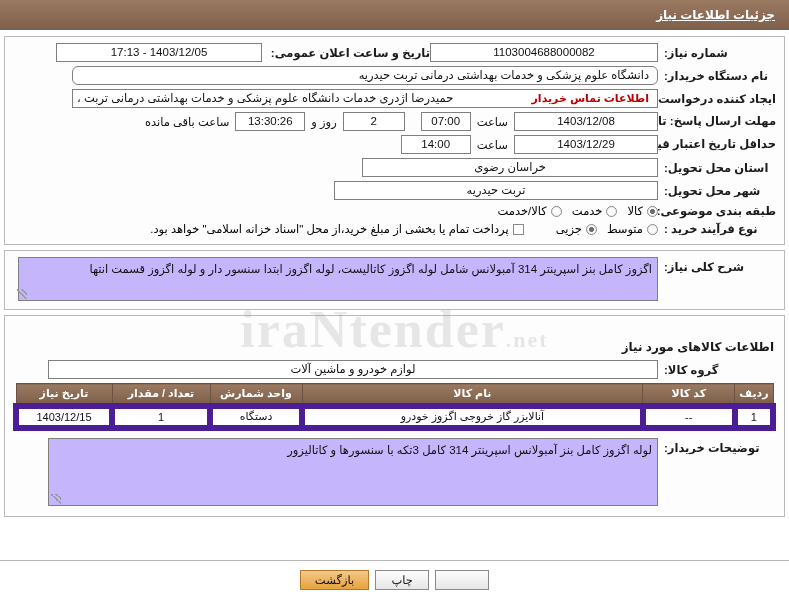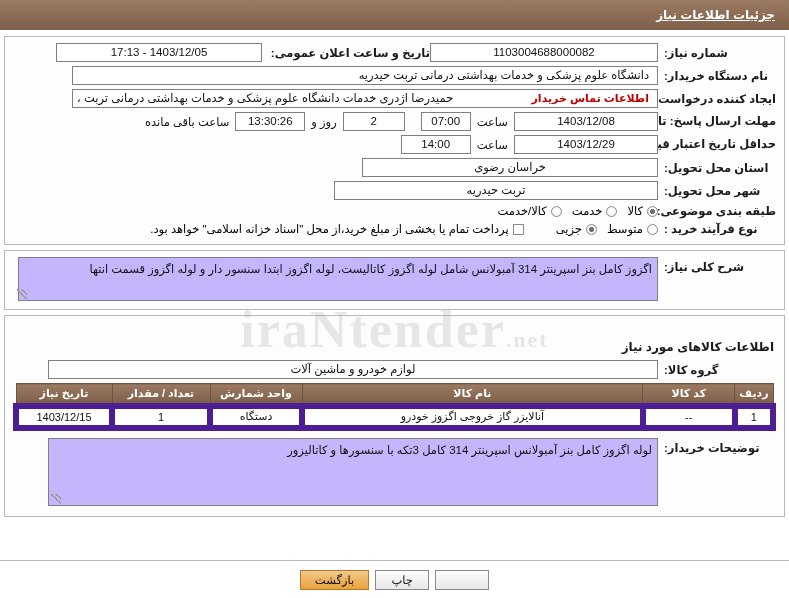--- a/index.html
+++ b/index.html
@@ -212,21 +212,21 @@
 
     <div class="row">
       <div class="lbl lbl-w">شماره نیاز:</div>
       <div class="inp" style="width:228px;">1103004688000082</div>
       <div class="lbl" style="width:168px; text-align:right;">تاریخ و ساعت اعلان عمومی:</div>
       <div class="inp" style="width:206px;">1403/12/05 - 17:13</div>
     </div>
 
     <div class="row">
       <div class="lbl lbl-w">نام دستگاه خریدار:</div>
-      <div class="inp right" style="width:586px; padding-right:8px;">دانشگاه علوم پزشکی و خدمات بهداشتی درمانی تربت حیدریه</div>
+      <div class="inp right" style="width:586px; padding-right:8px;border-radius:6px;">دانشگاه علوم پزشکی و خدمات بهداشتی درمانی تربت حیدریه</div>
     </div>
 
     <div class="row">
       <div class="lbl lbl-w">ایجاد کننده درخواست:</div>
       <div class="inp right" style="width:586px; padding-right:8px; display:flex; align-items:center; justify-content:space-between;">
         <span class="link">اطلاعات تماس خریدار</span>
         <span>حمیدرضا اژدری خدمات دانشگاه علوم پزشکی و خدمات بهداشتی درمانی تربت ،</span>
       </div>
     </div>
 

